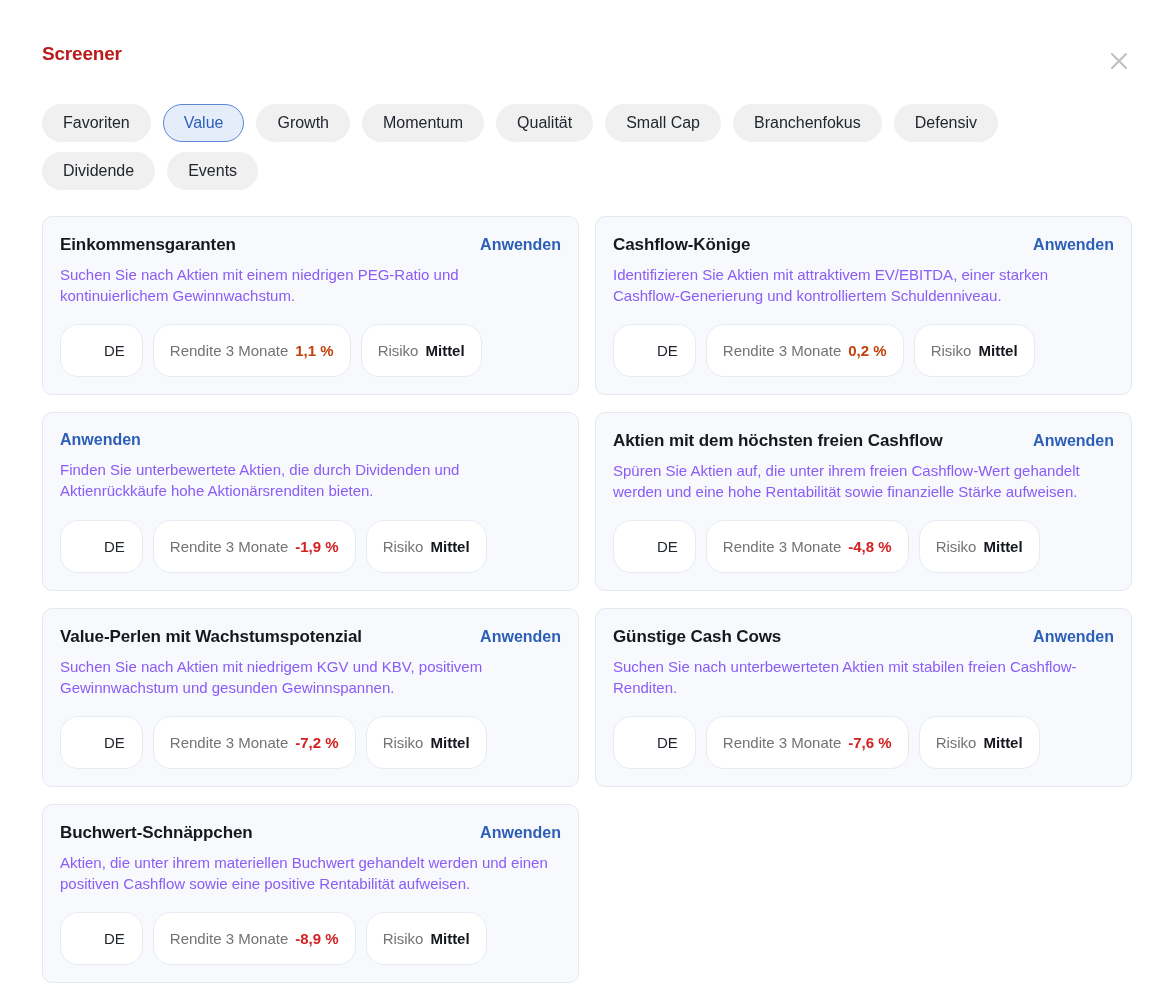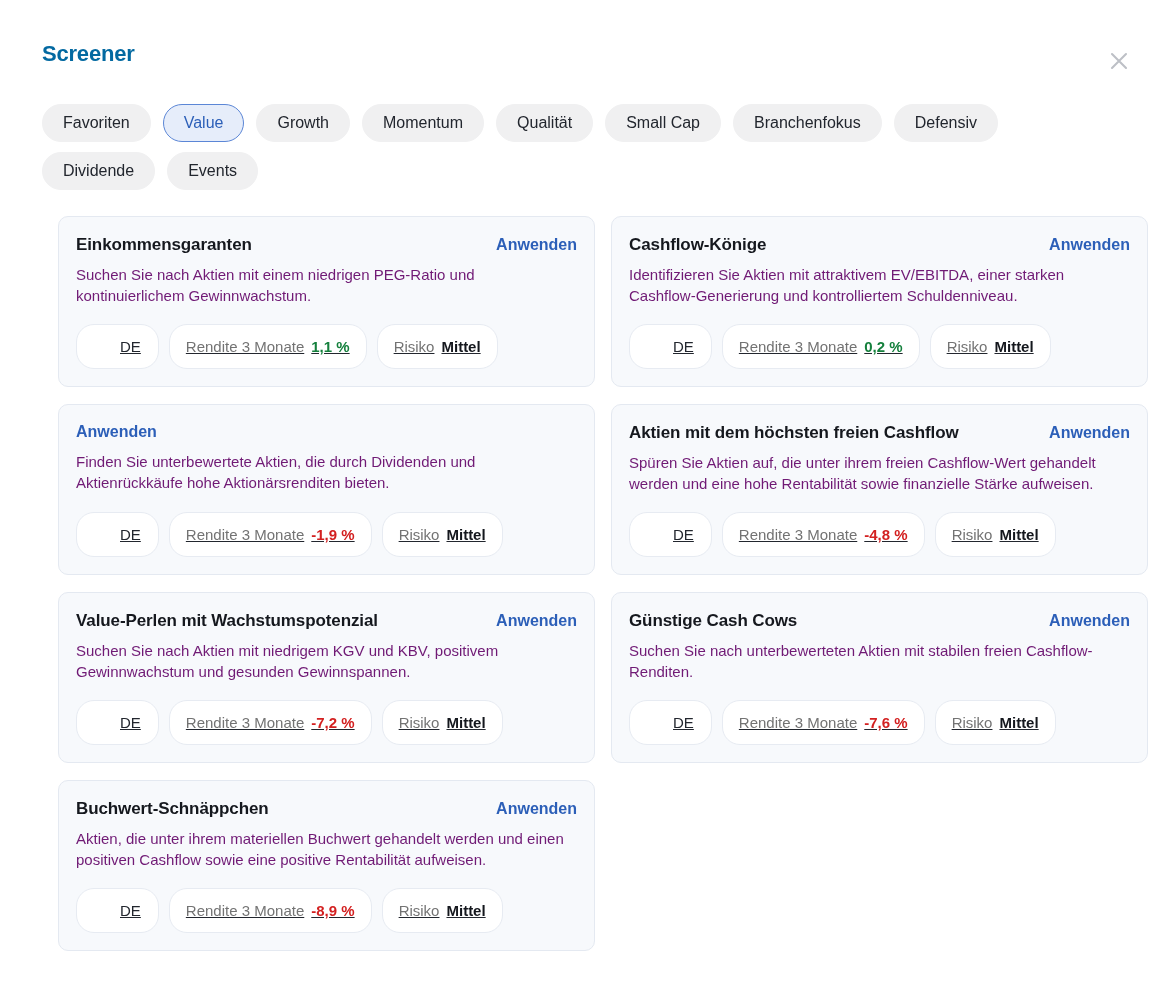--- a/index.html
+++ b/index.html
@@ -20,23 +20,23 @@
     overflow: hidden;
   }
 
   
   .header {
     position: relative;
     padding: 38px 42px 0 42px;
     height: 84px;
   }
   .page-title {
-    font-size: 22px;
+    font-size: 19px;
     font-weight: bold;
-    color: #0369a1;
+    color: #b91c1c;
     letter-spacing: -0.2px;
     line-height: 32px;
   }
   .close-btn {
     position: absolute;
     top: 44px;
     right: 38px;
     width: 34px;
     height: 34px;
     display: flex;
@@ -75,21 +75,21 @@
     border: 1px solid #5b86d6;
     color: #2c5fb8;
   }
 
   
   .grid {
     display: grid;
     grid-template-columns: 537px 537px;
     column-gap: 16px;
     row-gap: 17px;
-    padding: 0 58px;
+    padding: 0 42px;
     margin-top: 26px;
     align-items: stretch;
   }
   .card {
     background: #f7f9fc;
     border: 1px solid #e4e9f1;
     border-radius: 10px;
     padding: 16px 17px 17px 17px;
     display: flex;
     flex-direction: column;
@@ -112,58 +112,57 @@
     font-weight: bold;
     color: #2c5fb8;
     white-space: nowrap;
     cursor: pointer;
     line-height: 22px;
   }
   .card-desc {
     margin-top: 8px;
     font-size: 15px;
     line-height: 21px;
-    color: #701a75;
+    color: #8b5cf6;
     max-width: 500px;
   }
   .pills {
     display: flex;
     align-items: center;
     gap: 10px;
     margin-top: auto;
     padding-top: 18px;
     flex-wrap: wrap;
   }
   .pill {
-    height: 45px;
+    height: 53px;
     background: #ffffff;
     border: 1px solid #e7ebf2;
     border-radius: 18px;
     display: inline-flex;
     align-items: center;
     gap: 7px;
     padding: 0 16px;
     font-size: 15px;
     color: #22262e;
     white-space: nowrap;
-    text-decoration: underline;
   }
   .pill.country { padding: 0 17px 0 13px; gap: 9px; }
   .flag {
     width: 21px;
     height: 14px;
     border-radius: 2.5px;
     overflow: hidden;
     display: block;
     flex: none;
   }
   .flag-stripe { width: 100%; height: 33.34%; }
   .label-muted { color: #737373; }
   .val { font-weight: bold; }
-  .val.pos { color: #15803d; }
+  .val.pos { color: #c2410c; }
   .val.neg { color: #d32020; }
   .val.dark { color: #14171d; }
 </style>
 </head>
 <body>
 
 <div class="screen">
 
   <div class="header">
     <div class="page-title">Screener</div>

